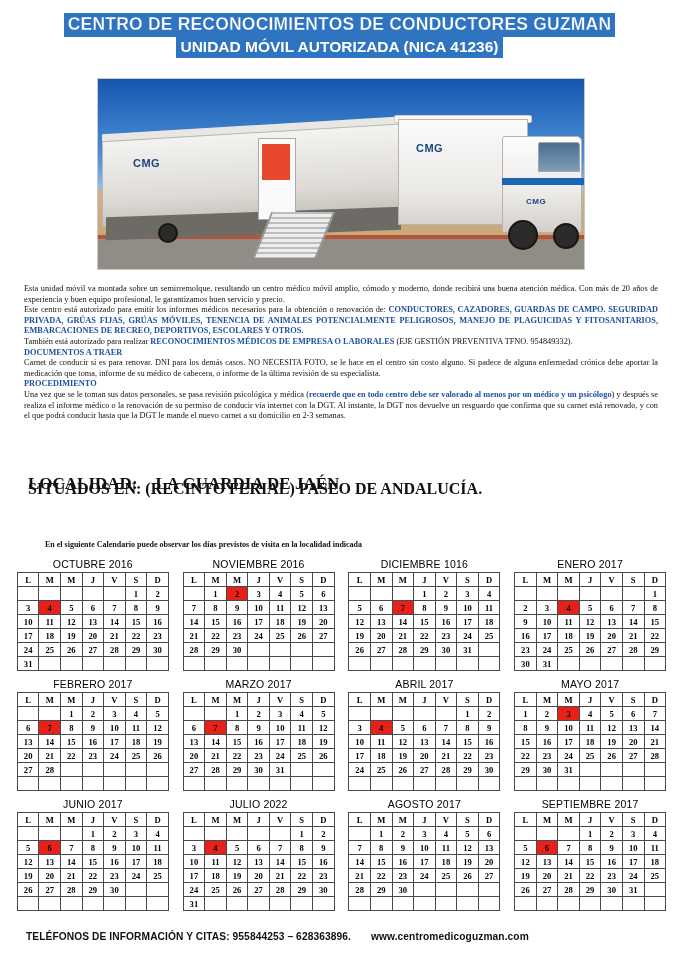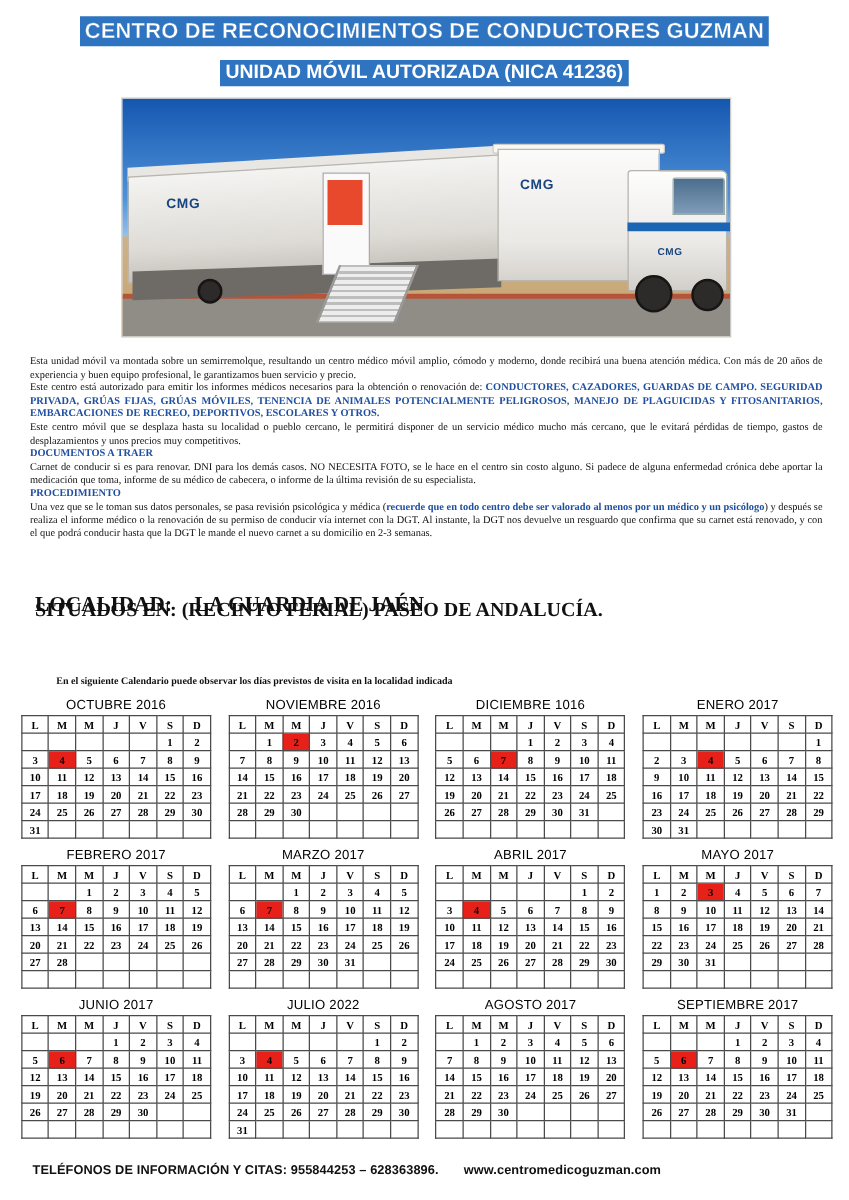--- a/index.html
+++ b/index.html
@@ -24,21 +24,20 @@
     margin-top:13px;
     -webkit-text-stroke:0.3px #2f74c0;
   }
   .title2{
     display:inline-block;
     font-family:"Liberation Sans", sans-serif;
     font-weight:bold; font-size:15.5px;
     color:#ffffff;
     background:#2f74c0;
     padding:1px 4px 2px 4px;
-    margin-top:11px;
   }
 
   
   .photo{
     position:absolute; left:97px; top:78px; width:486px; height:190px;
     border:1px solid #c8c8c8;
     overflow:hidden;
     background:linear-gradient(#1a63b8 0%, #3d87d6 42%, #8cc0ea 58%, #cfa97a 62%, #c9a46f 100%);
   }
   .sky{position:absolute;left:0;top:0;width:100%;height:60%;
@@ -197,21 +196,21 @@
     <div class="wheel w2"></div>
     <div class="wheel w3"></div>
     <div class="cmg cmg1">CMG</div>
     <div class="cmg cmg2">CMG</div>
     <div class="cmg cmg3">CMG</div>
   </div>
 
   <div class="body-text">
     <p>Esta unidad móvil va montada sobre un semirremolque, resultando un centro médico móvil amplio, cómodo y moderno, donde recibirá una buena atención médica. Con más de 20 años de experiencia y buen equipo profesional, le garantizamos buen servicio y precio.</p>
     <p><span>Este centro está autorizado para emitir los informes médicos necesarios para la obtención o renovación de: </span><span class="blue">CONDUCTORES, CAZADORES, GUARDAS DE CAMPO. SEGURIDAD PRIVADA, GRÚAS FIJAS, GRÚAS MÓVILES, TENENCIA DE ANIMALES POTENCIALMENTE PELIGROSOS, MANEJO DE PLAGUICIDAS Y FITOSANITARIOS, EMBARCACIONES DE RECREO, DEPORTIVOS, ESCOLARES Y OTROS.</span></p>
-    <p>Este centro móvil que se desplaza hasta su localidad o pueblo cercano, le permitirá disponer de un servicio médico mucho más cercano, que le evitará pérdidas de tiempo, gastos de desplazamientos y unos precios muy competitivos.</p>
+    <p><span>También está autorizado para realizar </span><span class="blue">RECONOCIMIENTOS MÉDICOS DE EMPRESA O LABORALES</span><span> (EJE GESTIÓN PREVENTIVA TFNO. 954849332).</span></p>
     <p class="bluehead">DOCUMENTOS A TRAER</p>
     <p>Carnet de conducir si es para renovar. DNI para los demás casos. NO NECESITA FOTO, se le hace en el centro sin costo alguno. Si padece de alguna enfermedad crónica debe aportar la medicación que toma, informe de su médico de cabecera, o informe de la última revisión de su especialista.</p>
     <p class="bluehead">PROCEDIMIENTO</p>
     <p><span>Una vez que se le toman sus datos personales, se pasa revisión psicológica y médica (</span><span class="blue">recuerde que en todo centro debe ser valorado al menos por un médico y un psicólogo</span><span>) y después se realiza el informe médico o la renovación de su permiso de conducir vía internet con la DGT. Al instante, la DGT nos devuelve un resguardo que confirma que su carnet está renovado, y con el que podrá conducir hasta que la DGT le mande el nuevo carnet a su domicilio en 2-3 semanas.</span></p>
   </div>
 
   <div class="loc loc1">
     <span>LOCALIDAD:</span><span class="indent"></span><span>LA GUARDIA DE JAÉN</span>
   </div>
   <div class="loc loc2">

